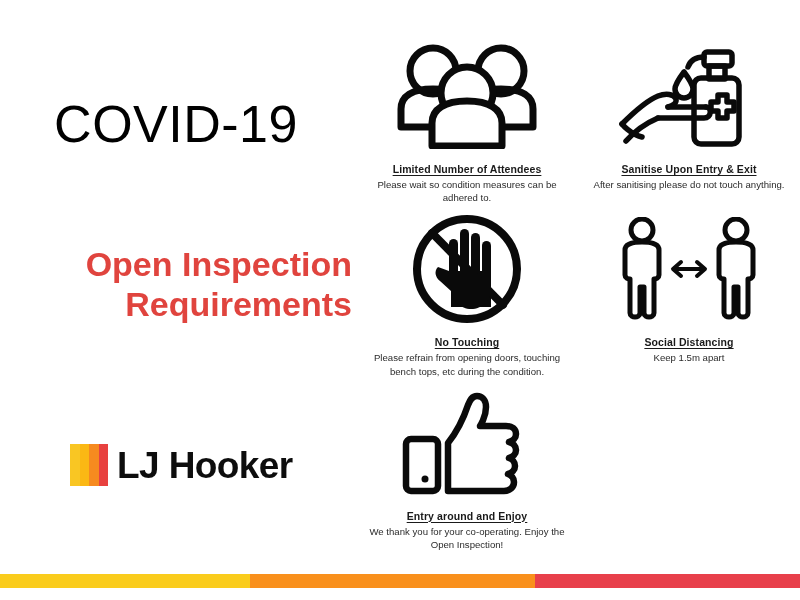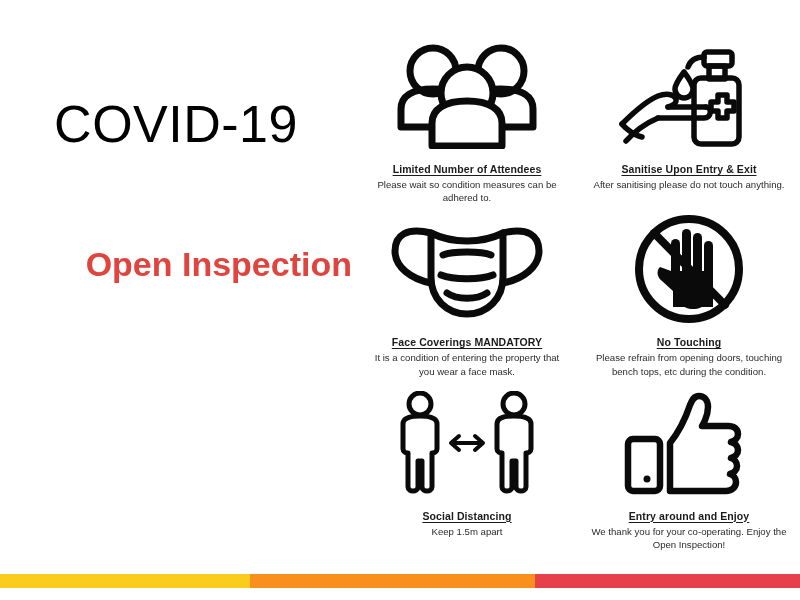--- a/index.html
+++ b/index.html
@@ -151,22 +151,32 @@
 <body>
 
 <div id="poster">
 
   <div class="left-col">
 
     <div class="covid-title">COVID-19</div>
 
     <div class="red-heading">
       <span class="line1">Open Inspection</span>
-    </div>
-
+      <span class="line2">Requirements</span>
+    </div>
+
+    <div class="logo">
+      <span class="logo-bars">
+        <span style="background:#f9c623"></span>
+        <span style="background:#fbb814"></span>
+        <span style="background:#f68a1f"></span>
+        <span style="background:#e8413f"></span>
+      </span>
+      <span class="logo-word">LJ Hooker</span>
+    </div>
   </div>
 
   <div class="grid">
 
     <div class="cell">
       <div class="icon-wrap">
         <svg width="150" height="106" viewBox="0 0 150 106" fill="none" stroke="#0a0a0a" stroke-width="7">
           <circle cx="41" cy="28" r="23"></circle>
           <path d="M9 84 V66 C9 53 20 46 41 46 C62 46 73 53 73 66 V84 Z" stroke-linejoin="round"></path>
           <circle cx="109" cy="28" r="23"></circle>
@@ -199,38 +209,20 @@
           <path d="M54 65 H92"></path>
           <path d="M92 65 C98 65 98 76 90 76 H44"></path>
           <path d="M44 76 C30 82 20 90 12 99"></path>
           <path d="M8 82 C8 82 16 92 28 95"></path>
         </svg>
       </div>
       <div class="cell-title">Sanitise Upon Entry &amp; Exit</div>
       <div class="cell-desc">After sanitising please do not touch anything.</div>
     </div>
 
-    <div class="cell">
-      <div class="icon-wrap">
-        <svg width="160" height="104" viewBox="0 0 160 104" fill="none" stroke="#0a0a0a" stroke-width="7" stroke-linejoin="round" stroke-linecap="round">
-
-          <path d="M44 16 C20 10 8 18 8 34 C8 50 24 62 44 66"></path>
-
-          <path d="M116 16 C140 10 152 18 152 34 C152 50 136 62 116 66"></path>
-
-          <path d="M44 16 C56 22 70 24 80 24 C90 24 104 22 116 16 L116 60 C116 82 100 97 80 97 C60 97 44 82 44 60 Z"></path>
-
-          <path d="M56 38 C66 34 94 34 104 38"></path>
-          <path d="M54 58 C66 63 94 63 106 58"></path>
-          <path d="M60 76 C70 83 90 83 100 76"></path>
-        </svg>
-      </div>
-      <div class="cell-title">Face Coverings MANDATORY</div>
-      <div class="cell-desc">It is a condition of entering the property that you wear a face mask.</div>
-    </div>
 
     <div class="cell">
       <div class="icon-wrap">
         <svg width="140" height="108" viewBox="0 0 120 108" fill="none">
 
           <g fill="#0a0a0a">
             <rect x="53" y="14" width="9" height="48" rx="4.5"></rect>
             <rect x="64" y="18" width="9" height="44" rx="4.5"></rect>
             <rect x="75" y="26" width="9" height="38" rx="4.5"></rect>
             <rect x="42" y="24" width="9" height="40" rx="4.5"></rect>

